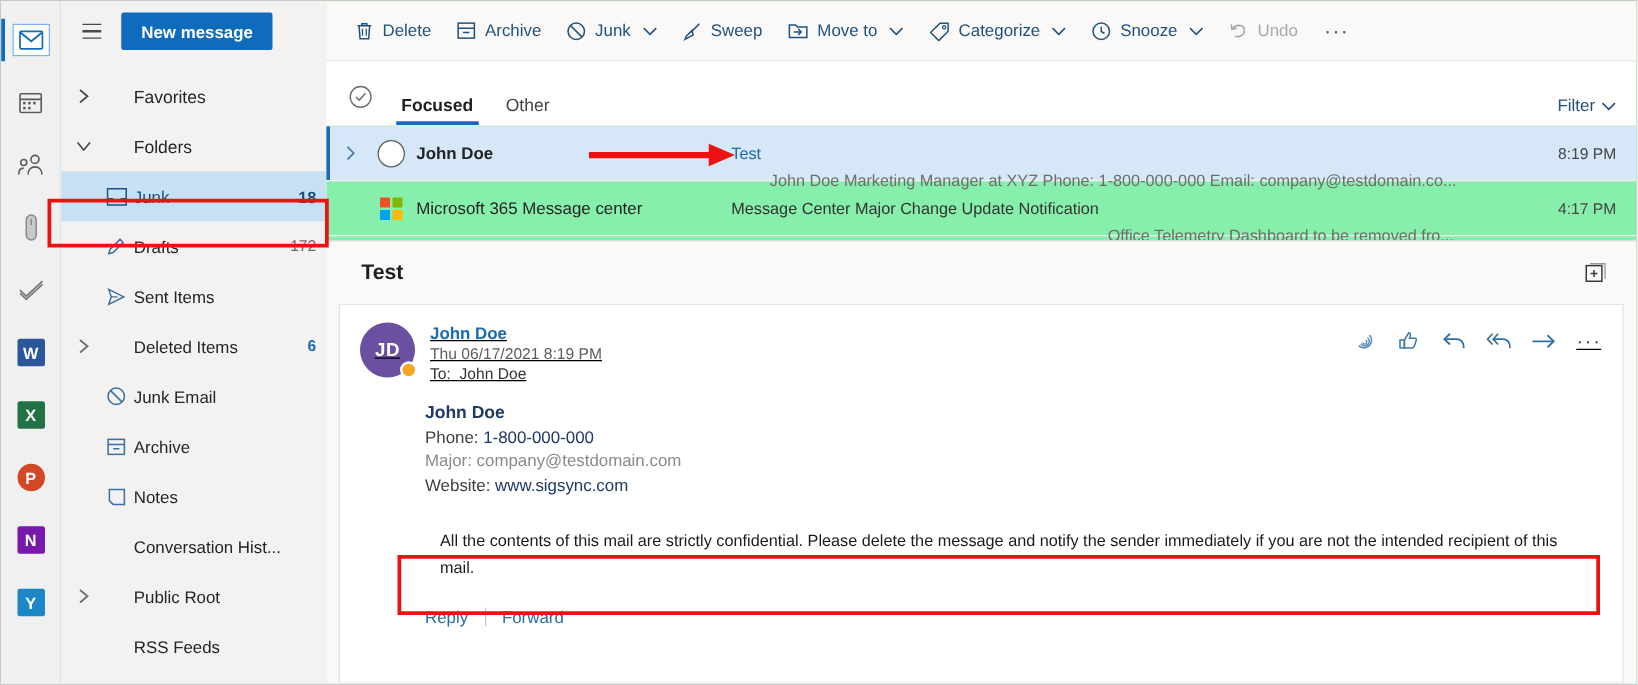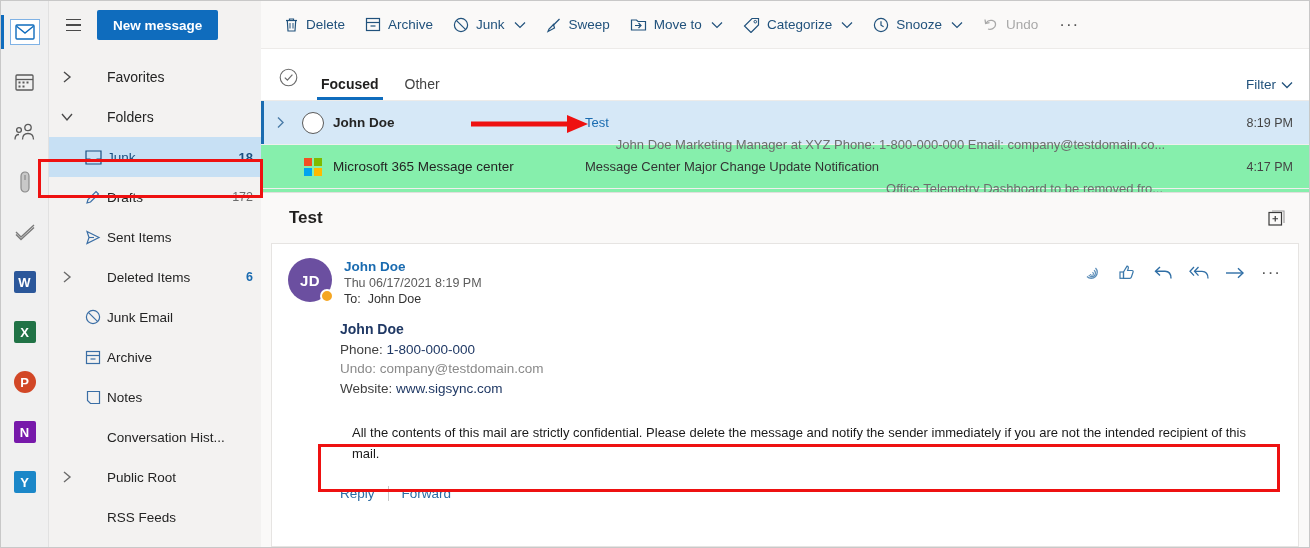--- a/index.html
+++ b/index.html
@@ -337,20 +337,21 @@
     flex: 1;
     min-height: 0;
     padding: 14px 16px 0 16px;
     overflow: hidden;
     position: relative;
   }
   .rp-header {
     display: flex;
     align-items: flex-start;
     gap: 12px;
+    text-decoration: underline;
   }
   .avatar-big {
     width: 44px; height: 44px; min-width: 44px;
     border-radius: 50%;
     background: #6b4fa0;
     color: #ffffff;
     font-size: 15px; font-weight: bold;
     display: flex; align-items: center; justify-content: center;
     position: relative;
     letter-spacing: 0.5px;
@@ -886,21 +887,21 @@
           </div>
         </div>
 
         <div class="rp-body">
           <div class="sig-name">John Doe</div>
           <div class="sig-line">
             <span>Phone:</span>
             <span class="sig-link">1-800-000-000</span>
           </div>
           <div class="sig-muted">
-            <span>Undo:</span>
+            <span>Major:</span>
             <span>company@testdomain.com</span>
           </div>
           <div class="sig-line">
             <span>Website:</span>
             <span class="sig-link web">www.sigsync.com</span>
           </div>
 
           <div class="disclaimer">All the contents of this mail are strictly confidential. Please delete the message and notify the sender immediately if you are not the intended recipient of this mail.</div>
         </div>
 

